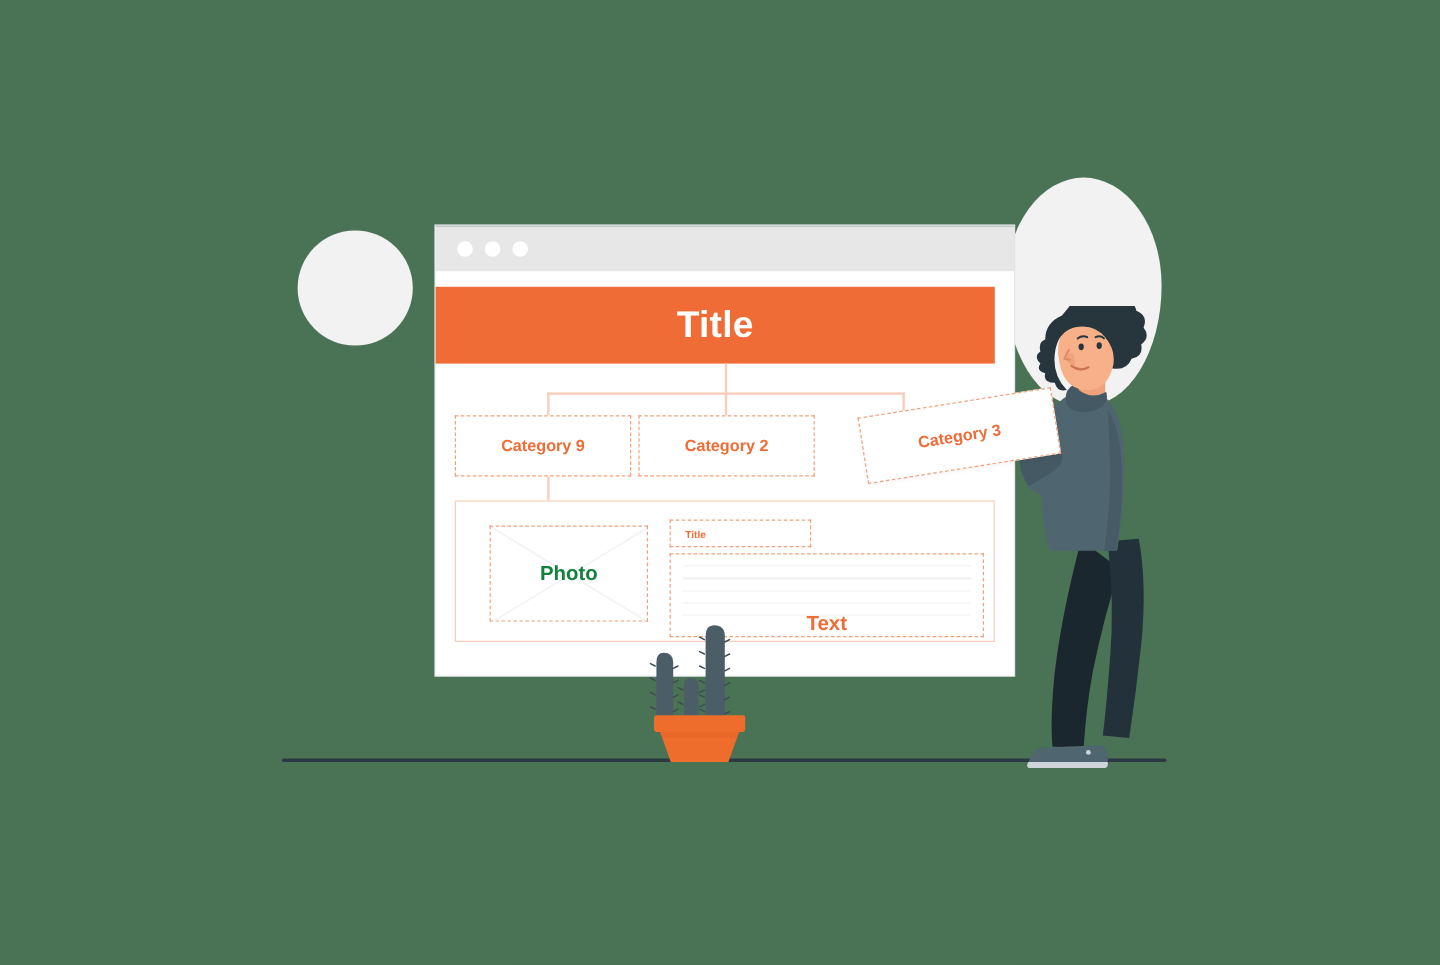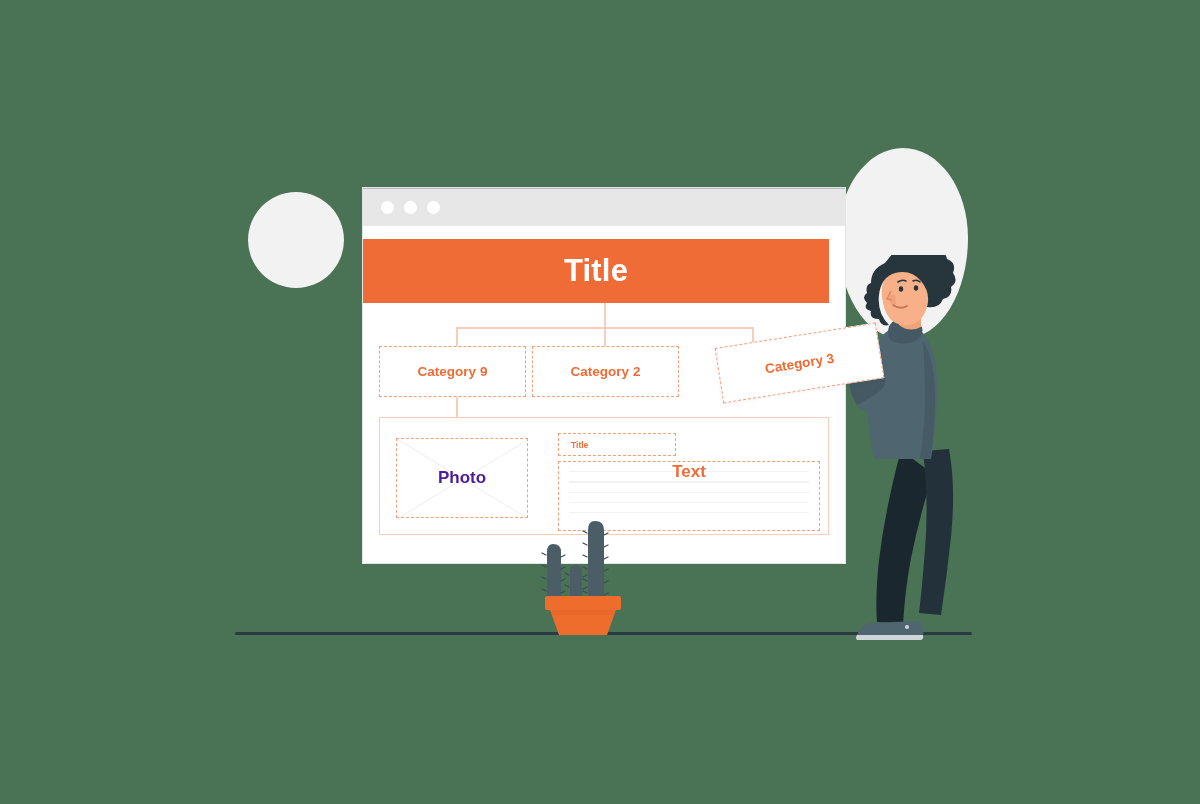--- a/index.html
+++ b/index.html
@@ -92,43 +92,43 @@
   }
 
   
   .content-panel {
     position:absolute; left:16px; top:191px;
     width:450px; height:118px;
     border:1.4px solid #f8cdbb;
     background:#fff;
   }
   .photo-box {
-    position:absolute; left:16px; top:20px;
+    position:absolute; left:28px; top:20px;
     width:132px; height:80px;
     border:1.6px dashed #f3a07a;
     display:flex; align-items:center; justify-content:center;
-    color:#4c1d95; font-size:17px; font-weight:bold;
+    color:#15803d; font-size:17px; font-weight:bold;
     overflow:hidden;
   }
   .photo-box svg { position:absolute; inset:0; }
   .photo-box span { position:relative; z-index:2; }
 
   .small-title-box {
     position:absolute; left:178px; top:15px;
     width:118px; height:23px;
     border:1.4px dashed #f3a07a;
     display:flex; align-items:center;
     padding-left:12px;
     color:#ef6c36; font-size:8.5px; font-weight:bold;
   }
   .text-box {
     position:absolute; left:178px; top:43px;
     width:262px; height:70px;
     border:1.6px dashed #f3a07a;
-    display:flex; align-items:flex-start; justify-content:center;
+    display:flex; align-items:flex-end; justify-content:center;
     overflow:hidden;
   }
   .text-box .lines { position:absolute; inset:9px 10px; }
   .text-box .lines i { display:block; height:1.3px; background:#f1f2f3; margin-bottom:9px; }
   .text-box span { position:relative; z-index:2; color:#ef6c36; font-size:17px; font-weight:bold; }
 
   
   .cactus { position:absolute; left:531px; top:497px; width:104px; height:138px; z-index:7; }
 
   

